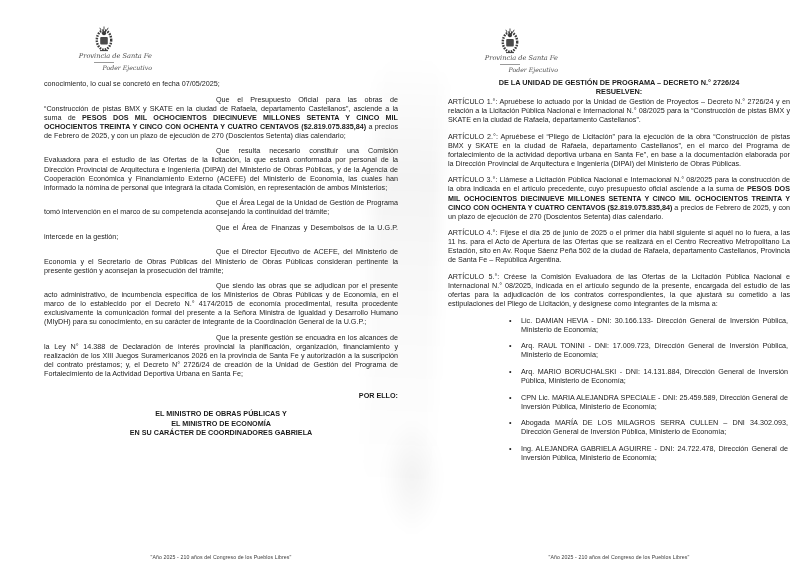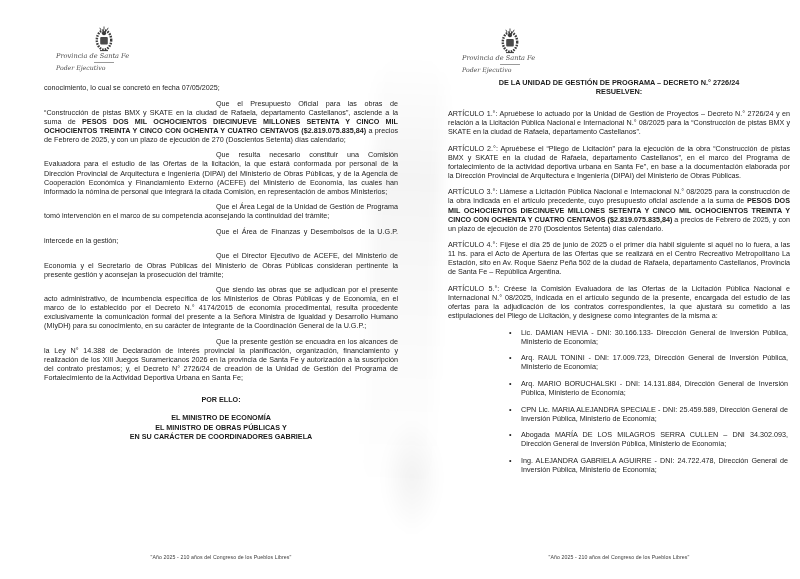--- a/index.html
+++ b/index.html
@@ -6,43 +6,43 @@
   body{
     position:relative;width:800px;height:579px;overflow:hidden;
     background:#ffffff;color:#1c1c1c;
     font-family:"Liberation Sans",sans-serif;
   }
   .page{position:absolute;top:0;}
   #left-page{left:44px;width:354px;}
   #right-page{left:448px;width:342px;}
 
   
-  .letterhead{width:96px;text-align:left;}
+  .letterhead{width:96px;text-align:right;}
   #left-page .letterhead{margin:26px 0 0 12px;}
   #right-page .letterhead{margin:28px 0 0 14px;}
   .coa{display:block;margin:0 auto 1px;}
   .script-line1{
     font-family:"DejaVu Serif",serif;font-style:italic;
     font-size:6.6px;line-height:7px;color:#4b4b4b;white-space:nowrap;
   }
   .script-rule{width:20px;height:1px;background:#9a9a9a;margin:1.5px auto;}
   .script-line2{
     font-family:"DejaVu Serif",serif;font-style:italic;
     font-size:6.2px;line-height:7px;color:#4b4b4b;white-space:nowrap;
   }
 
   
   .doc{font-size:7.2px;line-height:1.26;text-align:justify;}
   #left-page .doc{margin-top:8px;}
   .doc p{margin:6.5px 0 0;}
-  .doc p:first-child{margin-top:12px;}
+  .doc p:first-child{margin-top:0;}
   .ind{text-indent:172px;}
   .b,.doc .b{font-weight:bold;}
 
-  .por-ello{margin-top:13px !important;font-weight:bold;text-align:center;}
+  .por-ello{margin-top:13px !important;font-weight:bold;text-align:right;}
   .sign-block{margin-top:9px;text-align:center;font-weight:bold;font-size:7.2px;line-height:1.3;}
 
   
   .res-heading{margin-top:5px;text-align:center;font-weight:bold;font-size:7.3px;line-height:1.3;}
   .articles p{margin:7.5px 0 0;}
   .art-label{font-weight:normal;}
 
   
   .members{margin-top:2px;padding-left:60px;padding-right:2px;}
   .member{position:relative;margin-top:7.5px;padding-left:13px;text-align:justify;}
@@ -100,22 +100,22 @@
     <p class="ind"><span>Que resulta necesario constituir una Comisión Evaluadora para el estudio de las Ofertas de la licitación, la que estará conformada por personal de la Dirección Provincial de Arquitectura e Ingeniería (DIPAI) del Ministerio de Obras Públicas, y de la Agencia de Cooperación Económica y Financiamiento Externo (ACEFE) del Ministerio de Economía, las cuales han informado la nómina de personal que integrará la citada Comisión, en representación de ambos Ministerios;</span></p>
     <p class="ind"><span>Que el Área Legal de la Unidad de Gestión de Programa tomó intervención en el marco de su competencia aconsejando la continuidad del trámite;</span></p>
     <p class="ind"><span>Que el Área de Finanzas y Desembolsos de la U.G.P. intercede en la gestión;</span></p>
     <p class="ind"><span>Que el Director Ejecutivo de ACEFE, del Ministerio de Economía y el Secretario de Obras Públicas del Ministerio de Obras Públicas consideran pertinente la presente gestión y aconsejan la prosecución del trámite;</span></p>
     <p class="ind"><span>Que siendo las obras que se adjudican por el presente acto administrativo, de incumbencia específica de los Ministerios de Obras Públicas y de Economía, en el marco de lo establecido por el Decreto N.° 4174/2015 de economía procedimental, resulta procedente exclusivamente la comunicación formal del presente a la Señora Ministra de Igualdad y Desarrollo Humano (MIyDH) para su conocimiento, en su carácter de integrante de la Coordinación General de la U.G.P.;</span></p>
     <p class="ind"><span>Que la presente gestión se encuadra en los alcances de la Ley N° 14.388 de Declaración de interés provincial la planificación, organización, financiamiento y realización de los XIII Juegos Suramericanos 2026 en la provincia de Santa Fe y autorización a la suscripción del contrato préstamos; y, el Decreto N° 2726/24 de creación de la Unidad de Gestión del Programa de Fortalecimiento de la Actividad Deportiva Urbana en Santa Fe;</span></p>
     <p class="por-ello">POR ELLO:</p>
   </div>
 
   <div class="sign-block">
+    <div>EL MINISTRO DE OBRAS PÚBLICAS Y</div>
     <div>EL MINISTRO DE ECONOMÍA</div>
-    <div>EL MINISTRO DE OBRAS PÚBLICAS Y</div>
     <div>EN SU CARÁCTER DE COORDINADORES GABRIELA</div>
   </div>
 </div>
 
 <div class="page" id="right-page">
 
   <div class="letterhead">
     <svg class="coa" width="22" height="26" viewBox="0 0 22 26">
       <g stroke="#3a3a3a" stroke-width="0.9" fill="none">
         <line x1="11" y1="3.5" x2="11" y2="0.5"></line>

